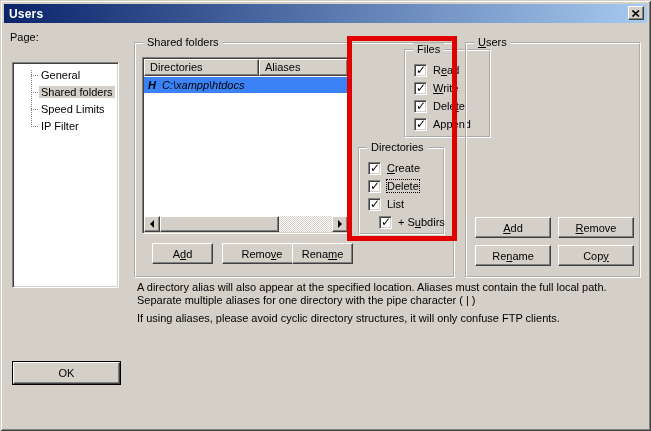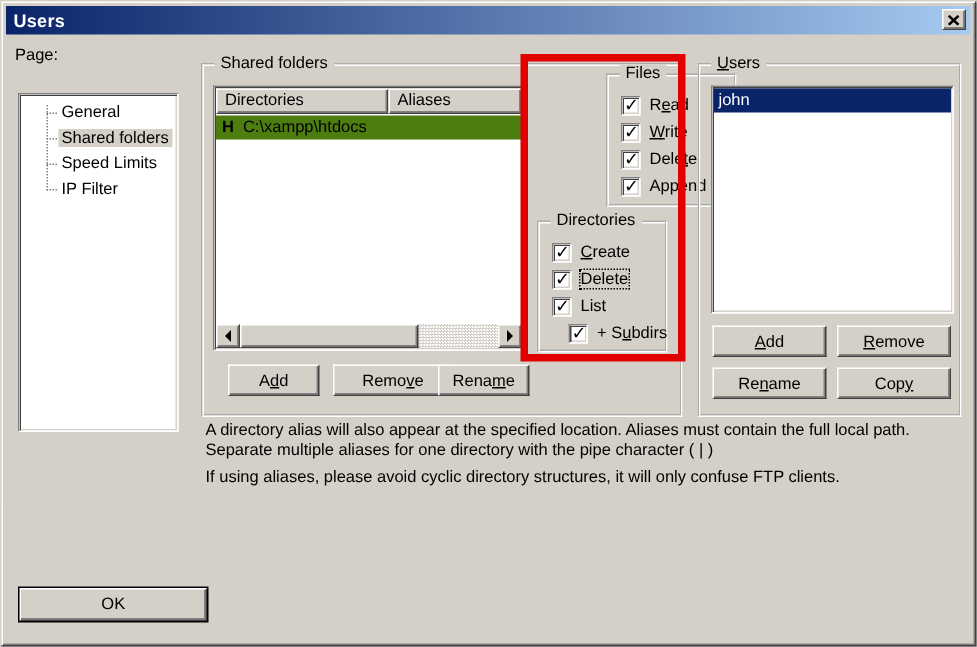--- a/index.html
+++ b/index.html
@@ -64,21 +64,21 @@
   .list-ctl { position:absolute; left:6px; top:13px; width:208px; height:177px; }
   .list-header { position:absolute; left:1px; top:1px; right:1px; height:17px; display:flex; }
   .hcell {
     background:#d4d0c8; height:17px; padding:1px 0 0 5px;
     border-top:1px solid #fff; border-left:1px solid #fff;
     border-bottom:1px solid #404040; border-right:1px solid #404040;
     box-shadow: inset -1px -1px 0 #808080;
   }
   .hcell.c1 { width:115px; }
   .hcell.c2 { flex:1; }
-  .listrow { position:absolute; left:1px; top:19px; right:1px; height:16px; line-height:16px; background:#4d7c0f; }
+  .listrow { position:absolute; left:1px; top:19px; right:1px; height:16px; line-height:16px; background:#3b82f6;font-style:italic; }
   .homemark { font-weight:bold; padding-left:4px; }
   .dirpath { padding-left:6px; }
 
   .hscroll { position:absolute; left:1px; right:1px; bottom:1px; height:16px;
     background:repeating-conic-gradient(#ffffff 0 25%, #d4d0c8 0 50%) 0 0 / 2px 2px; }
   .sbtn { position:absolute; top:0; width:16px; height:16px; background:#d4d0c8;
     border-top:1px solid #fff; border-left:1px solid #fff;
     border-bottom:1px solid #404040; border-right:1px solid #404040;
     box-shadow: inset -1px -1px 0 #808080;
     display:flex; align-items:center; justify-content:center; }
@@ -211,30 +211,27 @@
       </div>
     </div>
 
     <div class="btn" style="left:16px; top:199px; width:61px; height:21px;">A<u>d</u>d</div>
     <div class="btn" style="left:86px; top:199px; width:80px; height:21px;text-align:center;">Remo<u>v</u>e</div>
     <div class="btn" style="left:156px; top:199px; width:61px; height:21px;">Rena<u>m</u>e</div>
   </div>
 
   <div class="group" style="left:465px; top:42px; width:176px; height:236px;">
     <span class="glabel"><u>U</u>sers</span>
-    <div class="users-list sunken">
-      <div class="user-row">john</div>
-    </div>
     <div class="btn" style="left:8px; top:173px; width:76px; height:21px;"><u>A</u>dd</div>
     <div class="btn" style="left:91px; top:173px; width:76px; height:21px;"><u>R</u>emove</div>
     <div class="btn" style="left:8px; top:201px; width:76px; height:21px;">Re<u>n</u>ame</div>
     <div class="btn" style="left:91px; top:201px; width:76px; height:21px;">Cop<u>y</u></div>
   </div>
 
   <div class="notes1">A directory alias will also appear at the specified location. Aliases must contain the full local path. Separate multiple aliases for one directory with the pipe character ( | )</div>
   <div class="notes2">If using aliases, please avoid cyclic directory structures, it will only confuse FTP clients.</div>
 
-  <div class="btn default" style="left:13px; top:362px; width:125px; height:22px;margin-top:30px;">OK</div>
+  <div class="btn default" style="left:13px; top:362px; width:107px; height:22px;">OK</div>
   <div class="btn" style="left:13px; top:392px; width:107px; height:22px;margin-top:40px;">Cancel</div>
 
   <div class="red-box"></div>
 
 </div>
 
 </body></html>

